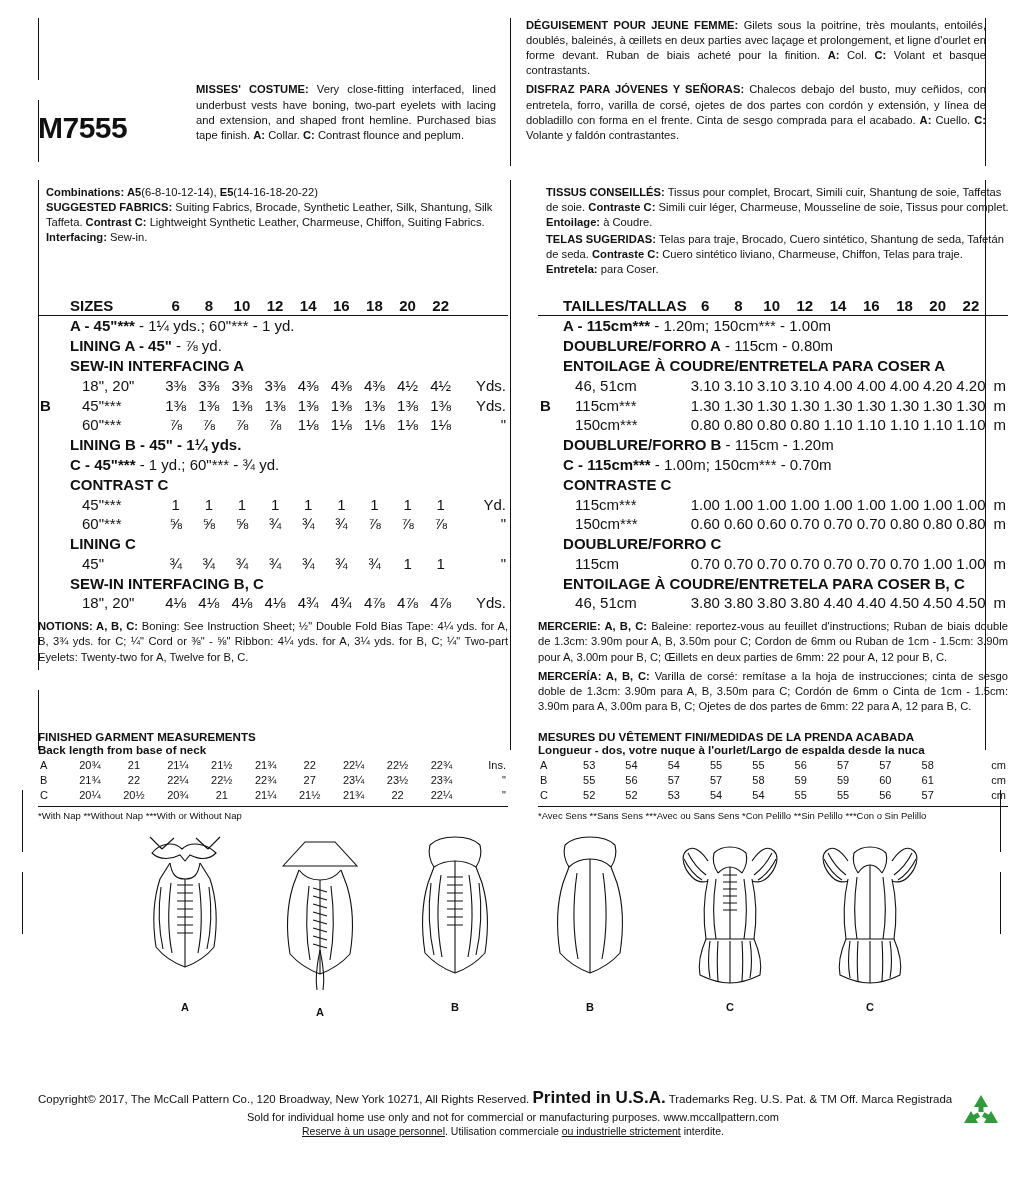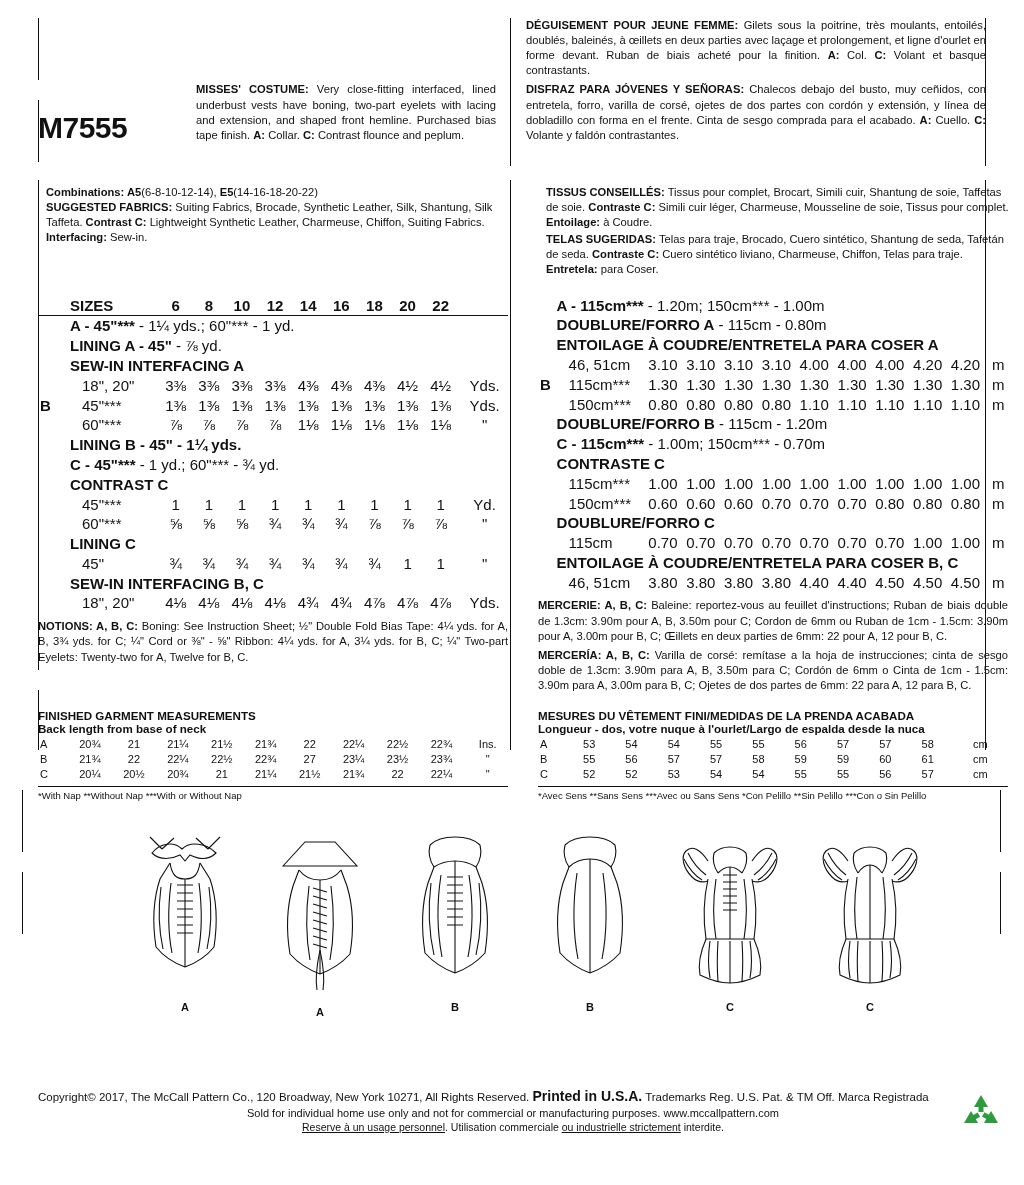--- a/index.html
+++ b/index.html
@@ -32,21 +32,21 @@
   
   .tables{display:flex;padding:0 26px 0 38px;margin-top:18px;}
   .tbl-wrap{width:470px;flex:none;}
   .tbl-wrap.right{padding-left:30px;width:470px;}
   table.sz{border-collapse:collapse;font-size:15px;width:100%;}
   table.sz td{padding:0 2px;white-space:nowrap;line-height:1.32;}
   .hdrrow td{font-weight:bold;border-bottom:1px solid #111;padding-bottom:1px;}
   .lbl{font-weight:bold;}
   .ind{padding-left:14px !important;}
   .num{text-align:center;}
-  .unit{text-align:center;padding-left:6px !important;}
+  .unit{text-align:right;padding-left:6px !important;}
   .sect{font-weight:bold;}
 
   .notions{font-size:11.2px;line-height:1.35;margin-top:6px;text-align:justify;}
 
   
   .fin{display:flex;padding:0 26px 0 38px;margin-top:16px;}
   .fin .left{width:470px;flex:none;}
   .fin .right{width:470px;flex:none;padding-left:30px;}
   .fin h4{font-size:11.6px;margin:0;font-weight:bold;}
   table.fin-t{border-collapse:collapse;font-size:11px;width:100%;margin-top:2px;}
@@ -55,21 +55,21 @@
   .fin-line{border-top:1px solid #111;margin-top:4px;}
 
   
   .figs{position:absolute;left:110px;top:835px;width:820px;height:185px;}
   .fig{position:absolute;text-align:center;}
   .fig .cap{font-size:11px;font-weight:bold;margin-top:2px;}
 
   
   .footer{position:absolute;left:38px;top:1088px;width:950px;}
   .f1{font-size:11.5px;}
-  .f1 .big{font-weight:bold;font-size:14px;}
+  .f1 .big{font-weight:bold;font-size:17px;}
   .f2{font-size:11px;text-align:center;margin-top:3px;}
   .f3{font-size:10.5px;text-align:center;margin-top:2px;}
   .u{text-decoration:underline;}
   .recycle{position:absolute;right:22px;top:1092px;width:42px;height:42px;}
 </style>
 </head>
 <body>
 
 <div class="page">
 
@@ -270,20 +270,34 @@
             </tr>
           </tbody>
         </table>
       <div class="notions">
         <b>NOTIONS: A, B, C:</b><span> Boning: See Instruction Sheet; ½" Double Fold Bias Tape: 4¼ yds. for A, B, 3¾ yds. for C; ¼" Cord or ⅜" - ⅝" Ribbon: 4¼ yds. for A, 3¼ yds. for B, C; ¼" Two-part Eyelets: Twenty-two for A, Twelve for B, C.</span>
       </div>
     </div>
     <div class="tbl-wrap right">
       <table class="sz" id="tbl-fr">
           <tbody>
+            <tr class="hdrrow">
+              <td style="width:26px"></td>
+              <td>TAILLES/TALLAS</td>
+              <td class="num">6</td>
+              <td class="num">8</td>
+              <td class="num">10</td>
+              <td class="num">12</td>
+              <td class="num">14</td>
+              <td class="num">16</td>
+              <td class="num">18</td>
+              <td class="num">20</td>
+              <td class="num">22</td>
+              <td class="unit"></td>
+            </tr>
             <tr>
               <td></td>
               <td colspan="11"><b>A - 115cm***</b><span> - 1.20m; 150cm*** - 1.00m</span></td>
             </tr>
             <tr>
               <td></td>
               <td colspan="11"><b>DOUBLURE/FORRO A</b><span> - 115cm - 0.80m</span></td>
             </tr>
             <tr>
               <td></td>

